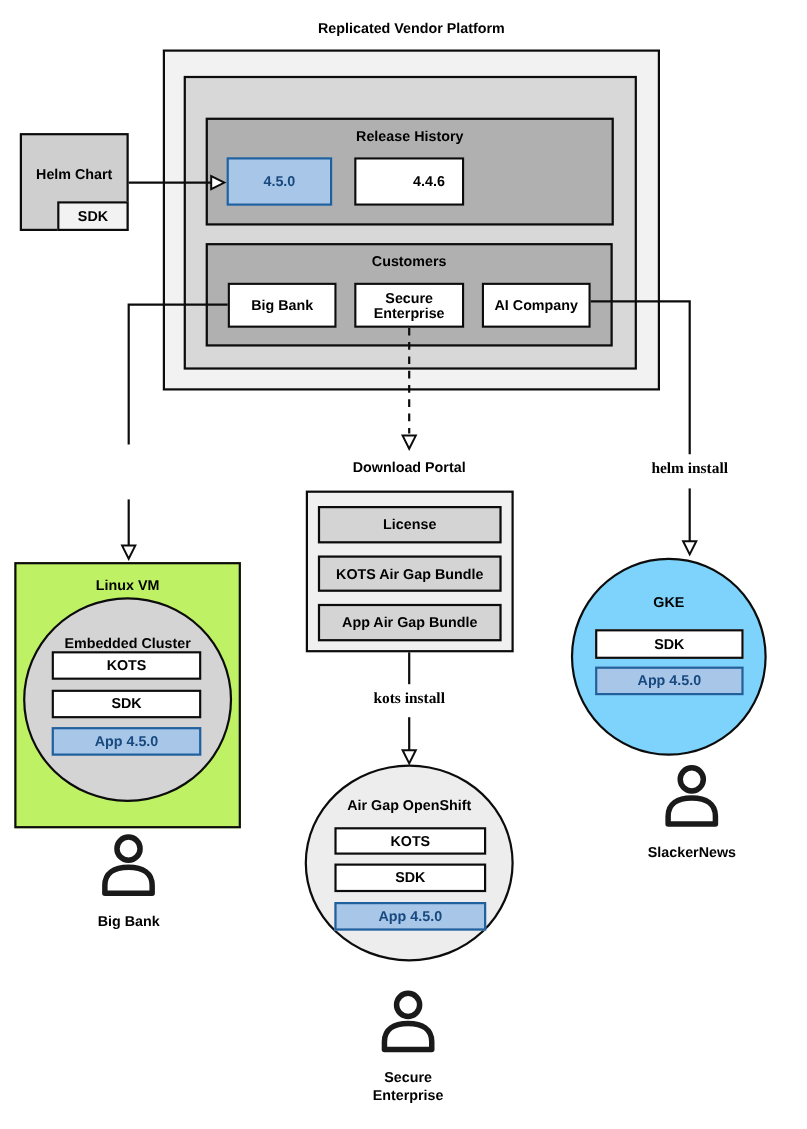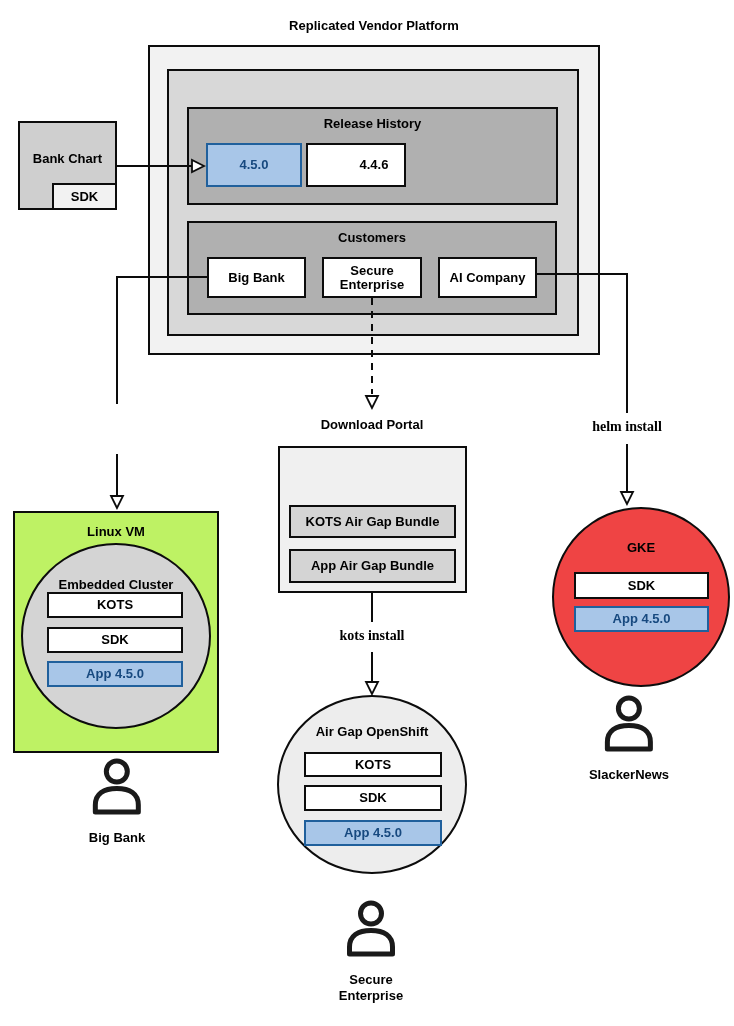--- a/index.html
+++ b/index.html
@@ -37,42 +37,42 @@
 
   <div class="box" style="left:148px; top:45px; width:452px; height:310px; background:#f2f2f2;">
 
     <div class="box" style="left:17px; top:22px; width:412px; height:267px; background:#d8d8d8;">
 
       <div class="box" style="left:18px; top:36px; width:371px; height:98px; background:#b0b0b0;">
         <div class="heading" style="top:7px;">Release History</div>
         <div class="chip hl" style="left:17px; top:34px; width:96px; height:44px;">
           <span>4.5.0</span>
         </div>
-        <div class="chip" style="left:117px; top:34px; width:100px; height:44px;padding-left:36px;">
+        <div class="chip" style="left:133px; top:34px; width:100px; height:44px;padding-left:36px;">
           <span>4.4.6</span>
         </div>
       </div>
 
       <div class="box" style="left:18px; top:150px; width:370px; height:94px; background:#b0b0b0;">
         <div class="heading" style="top:7px;">Customers</div>
         <div class="chip" style="left:18px; top:34px; width:99px; height:41px;">
           <span>Big Bank</span>
         </div>
         <div class="chip" style="left:133px; top:34px; width:100px; height:41px;">
           <span style="width:86px;">Secure Enterprise</span>
         </div>
         <div class="chip" style="left:249px; top:34px; width:99px; height:41px;">
           <span>AI Company</span>
         </div>
       </div>
     </div>
   </div>
 
   <div class="box flexc" style="left:18px; top:121px; width:99px; height:89px; background:#cfcfcf;">
-    <span style="font-size:13px; margin-bottom:14px;">Bank Chart</span>
+    <span style="font-size:13px; margin-bottom:14px;">Helm Chart</span>
     <div class="chip" style="left:32px; top:60px; width:65px; height:27px; background:#f2f2f2;">
       <span>SDK</span>
     </div>
   </div>
 
 
   <div class="box" style="left:13px; top:511px; width:206px; height:242px; background:#bef264;">
     <div class="heading" style="top:11px;">Linux VM</div>
     <div class="box circle" style="left:6px; top:30px; width:190px; height:186px; background:#d4d4d4;">
       <div class="heading" style="top:32px;">Embedded Cluster</div>
@@ -92,20 +92,23 @@
     <svg width="52" height="58" viewBox="0 0 52 58">
       <circle cx="26" cy="13.5" r="10.5" fill="none" stroke="#1a1a1a" stroke-width="5"></circle>
       <path d="M4.5,54 L4.5,47 C4.5,35.5 13,30.5 26,30.5 C39,30.5 47.5,35.5 47.5,47 L47.5,54 Z" fill="none" stroke="#1a1a1a" stroke-width="5" stroke-linejoin="round"></path>
     </svg>
     <div class="plabel">Big Bank</div>
   </div>
 
   <div class="lbl" style="left:372px; top:417px;">Download Portal</div>
 
   <div class="box" style="left:278px; top:446px; width:189px; height:147px; background:#f0f0f0;">
+    <div class="chip" style="left:9px; top:12px; width:167px; height:34px; background:#d4d4d4;">
+      <span>License</span>
+    </div>
     <div class="chip" style="left:9px; top:101px; width:167px; height:34px; background:#d4d4d4;">
       <span>App Air Gap Bundle</span>
     </div>
     <div class="chip" style="left:9px; top:57px; width:167px; height:33px; background:#d4d4d4;">
       <span>KOTS Air Gap Bundle</span>
     </div>
   </div>
 
   <div class="lbl mono" style="left:372px; top:628px;">kots install</div>
 
@@ -125,21 +128,21 @@
   <div class="persona" style="left:371px; top:900px;">
     <svg width="52" height="58" viewBox="0 0 52 58">
       <circle cx="26" cy="13.5" r="10.5" fill="none" stroke="#1a1a1a" stroke-width="5"></circle>
       <path d="M4.5,54 L4.5,47 C4.5,35.5 13,30.5 26,30.5 C39,30.5 47.5,35.5 47.5,47 L47.5,54 Z" fill="none" stroke="#1a1a1a" stroke-width="5" stroke-linejoin="round"></path>
     </svg>
     <div class="plabel" style="width:90px;">Secure Enterprise</div>
   </div>
 
   <div class="lbl mono" style="left:627px; top:419px;">helm install</div>
 
-  <div class="box circle" style="left:552px; top:507px; width:178px; height:180px; background:#ef4444;">
+  <div class="box circle" style="left:519px; top:507px; width:178px; height:180px; background:#7dd3fc;">
     <div class="heading" style="top:31px;">GKE</div>
     <div class="chip" style="left:20px; top:63px; width:135px; height:27px;">
       <span>SDK</span>
     </div>
     <div class="chip hl" style="left:20px; top:97px; width:135px; height:26px;">
       <span>App 4.5.0</span>
     </div>
   </div>
 
   <div class="persona" style="left:629px; top:695px;">

